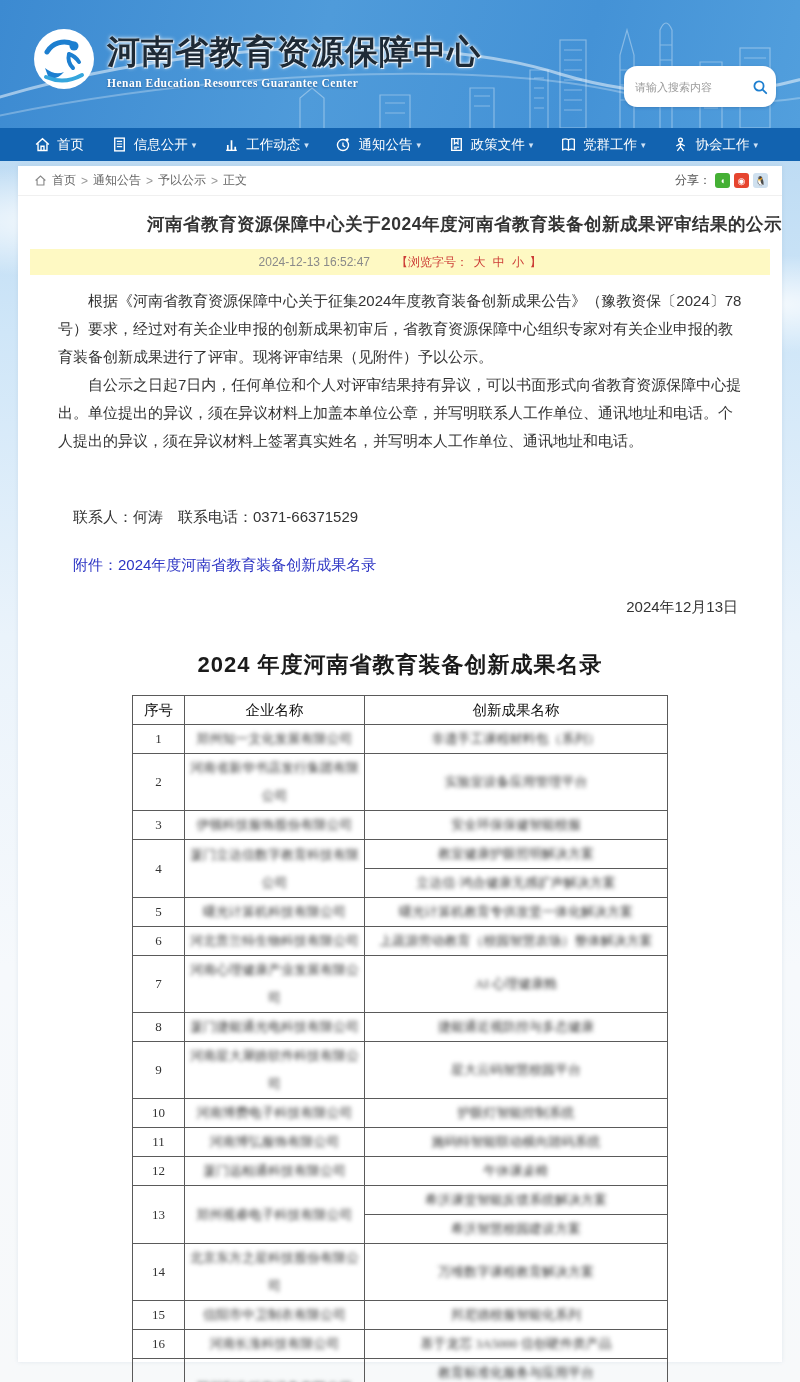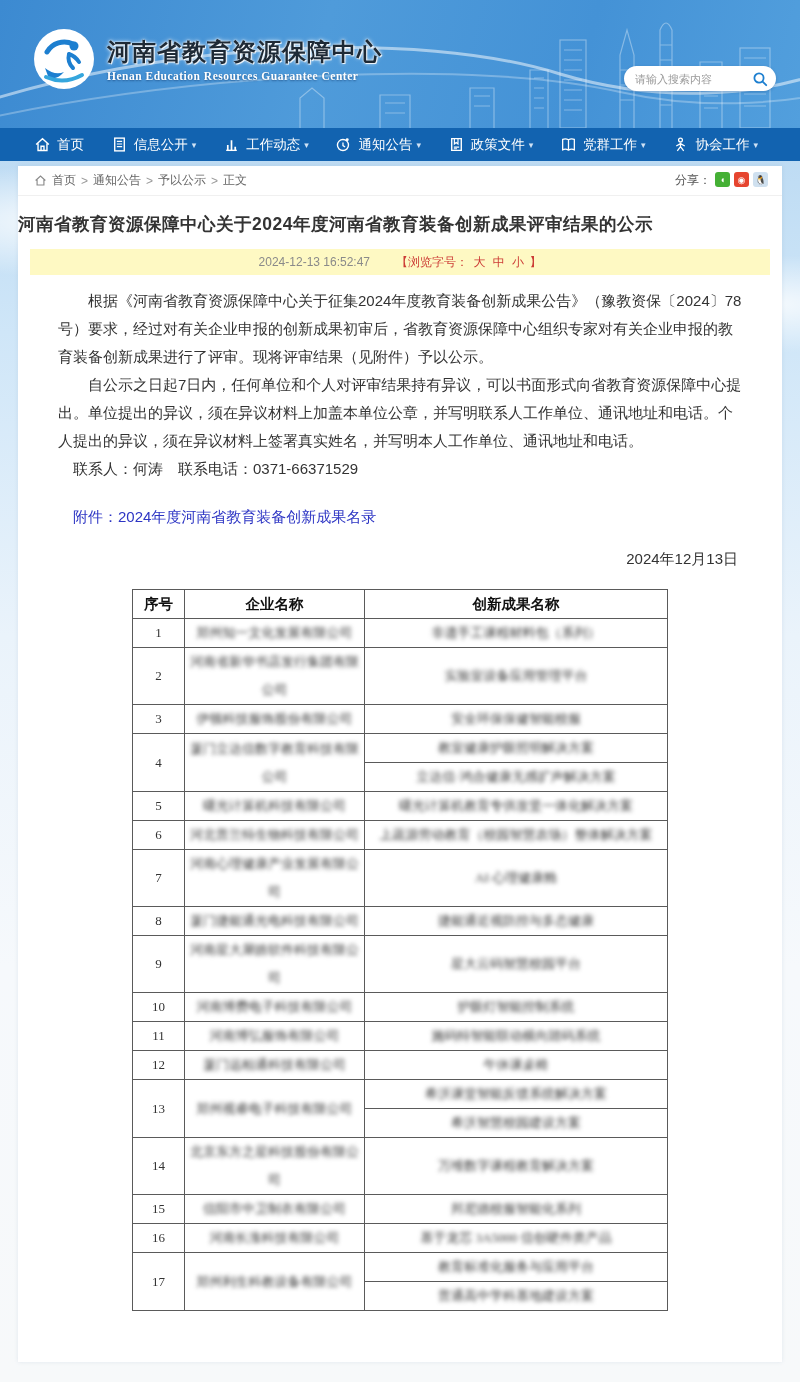--- a/index.html
+++ b/index.html
@@ -17,31 +17,31 @@
   
   .header {
     position:relative; height:128px; overflow:hidden;
     background: linear-gradient(105deg, #3c8ad1 0%, #4f9bda 40%, #4492d6 72%, #529fdd 100%);
   }
   .header svg.deco { position:absolute; top:0; left:0; }
   .brand { position:absolute; left:33px; top:28px; display:flex; align-items:center; }
   .brand .logo-circle { width:62px; height:62px; flex:0 0 62px; }
   .brand-text { margin-left:12px; }
   .brand-title {
-    font-size:24px; font-weight:bold; color:#1e2a36; letter-spacing:1px;
+    font-size:33px; font-weight:bold; color:#1e2a36; letter-spacing:1px;
     text-shadow: 0 0 2px #fff, 0 0 4px rgba(255,255,255,.9), 1px 1px 0 rgba(255,255,255,.8);
     font-family:"Liberation Sans", sans-serif;
   }
   .brand-sub {
     margin-top:2px; font-size:11.5px; font-weight:bold; color:#fff; letter-spacing:.5px;
     text-shadow:0 1px 2px rgba(20,60,110,.65);
     font-family:Liberation Serif, serif;
   }
   .search-box {
-    position:absolute; right:24px; top:66px; width:152px; height:25px;
+    position:absolute; right:24px; top:66px; width:152px; height:41px;
     background:#fff; border-radius:13px; display:flex; align-items:center; padding:0 8px 0 11px;
     box-shadow:0 1px 3px rgba(20,60,110,.25);
   }
   .search-box input {
     border:none; outline:none; flex:1; font-size:11px; color:#555; background:transparent; min-width:0;
   }
   .search-box input::placeholder { color:#9a9a9a; }
   .search-btn { width:16px; height:16px; cursor:pointer; flex:0 0 16px; }
 
   
@@ -61,57 +61,57 @@
   }
   .crumb-bar {
     height:30px; display:flex; align-items:center; justify-content:space-between;
     padding:0 14px 0 16px; border-bottom:1px solid #f0f0f0;
     font-size:12px; color:#666;
   }
   .crumb-left { display:flex; align-items:center; }
   .crumb-left .homeico { width:13px; height:13px; margin-right:5px; }
   .crumb-left a { color:#666; text-decoration:none; cursor:pointer; }
   .crumb-sep { margin:0 5px; color:#999; }
-  .share { display:flex; align-items:flex-start; font-size:12px; color:#555; }
+  .share { display:flex; align-items:center; font-size:12px; color:#555; }
   .share-ico { width:15px; height:15px; border-radius:3px; margin-left:4px; cursor:pointer;
     display:flex; align-items:center; justify-content:center; color:#fff; font-size:9px; }
   .share-wechat { background:#45b035; }
   .share-weibo  { background:#e6452f; }
   .share-qq     { background:#cfe0ef; color:#123; }
 
   .art-title {
-    margin-top:16px; text-align:left; font-size:17.5px; font-weight:bold; color:#333;
+    margin-top:16px; text-align:right; font-size:17.5px; font-weight:bold; color:#333;
     letter-spacing:.5px;
   }
   .meta-bar {
     margin:13px 12px 0; height:26px; background:#fef9c3;
     display:flex; align-items:center; justify-content:center; font-size:12px; color:#8a8a8a;
   }
   .meta-bar .fsz { color:#cc3b35; margin-left:26px; }
   .meta-bar .fsz b { font-weight:normal; cursor:pointer; margin:0 2px; }
 
   .art-body { padding:12px 40px 0 40px; font-size:15px; color:#333; line-height:28px; }
   .art-body p.indent { text-indent:2em; }
-  .art-body p.indent1 { text-indent:1em; }
+  .art-body p.indent1 { text-indent:1em;margin-top:48px; }
   .attach-line { margin-top:20px; text-indent:1em; }
   .attach-line, .attach-line a { color:#2d35c4; text-decoration:none; cursor:pointer; }
   .pub-date { margin-top:14px; text-align:right; padding-right:4px; }
 
   
   .doc-title {
     margin-top:30px; text-align:center; font-size:22px; font-weight:bold; color:#1b1b1b;
     letter-spacing:1px;
   }
   table.result {
     border-collapse:collapse; margin:16px auto 0; table-layout:fixed;
     font-family:"Liberation Serif", serif;
   }
   table.result th, table.result td { border:1px solid #5a5a5a; text-align:center; vertical-align:middle; }
   table.result th {
-    font-family:"Liberation Sans", sans-serif; font-weight:bold; font-size:14.5px; color:#111;
+    font-family:"Liberation Sans", sans-serif; font-weight:normal; font-size:14.5px; color:#111;
     height:29px; background:#fff;
   }
   table.result td { font-size:13px; color:#333; height:24px; padding:0 4px; }
   col.c-no { width:52px; } col.c-comp { width:180px; } col.c-res { width:303px; }
   td.blur { filter:blur(2px); color:#4a4a4a; }
 </style>
 </head>
 <body>
 
 <div class="header">
@@ -253,20 +253,21 @@
 
   <div class="art-body">
     <p class="indent">根据《河南省教育资源保障中心关于征集2024年度教育装备创新成果公告》（豫教资保〔2024〕78号）要求，经过对有关企业申报的创新成果初审后，省教育资源保障中心组织专家对有关企业申报的教育装备创新成果进行了评审。现将评审结果（见附件）予以公示。</p>
     <p class="indent">自公示之日起7日内，任何单位和个人对评审结果持有异议，可以书面形式向省教育资源保障中心提出。单位提出的异议，须在异议材料上加盖本单位公章，并写明联系人工作单位、通讯地址和电话。个人提出的异议，须在异议材料上签署真实姓名，并写明本人工作单位、通讯地址和电话。</p>
     <p class="indent1">联系人：何涛　联系电话：0371-66371529</p>
     <p class="attach-line">
       <span>附件：</span><a>2024年度河南省教育装备创新成果名录</a>
     </p>
     <p class="pub-date">2024年12月13日</p>
 
+    <div class="doc-title">2024 年度河南省教育装备创新成果名录</div>
 
     <table class="result">
       <colgroup>
           <col class="c-no">
           <col class="c-comp">
           <col class="c-res">
         </colgroup>
       <thead>
         <tr>
           <th>序号</th>

